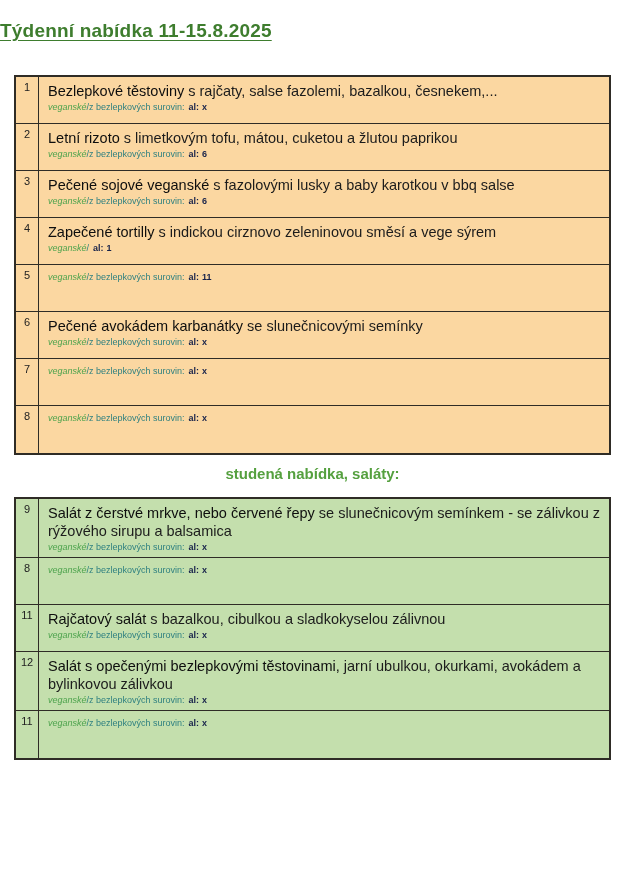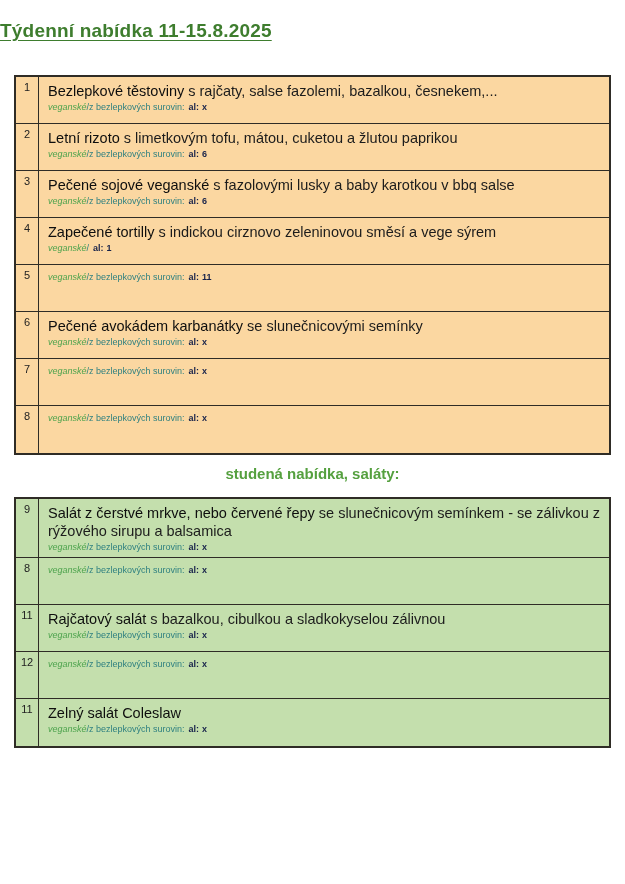--- a/index.html
+++ b/index.html
@@ -165,27 +165,27 @@
       <div class="num">11</div>
       <div class="cell">
         <div class="line"><span class="b">Rajčatový salát</span><span class="r"> s bazalkou, cibulkou a sladkokyselou zálivnou</span></div>
         <div class="sub"><span class="veg">veganské</span><span class="gf">/z bezlepkových surovin:</span><span class="al">al:</span><span class="alv">x</span></div>
       </div>
     </div>
 
     <div class="row">
       <div class="num">12</div>
       <div class="cell">
+        <div class="line"><span class="b">Salát s opečenými bezlepkovými těstovinami,</span><span class="r"> jarní ubulkou, okurkami, avokádem a bylinkovou zálivkou</span></div>
         <div class="sub"><span class="veg">veganské</span><span class="gf">/z bezlepkových surovin:</span><span class="al">al:</span><span class="alv">x</span></div>
       </div>
     </div>
 
     <div class="row">
       <div class="num">11</div>
       <div class="cell">
-        <div class="line"><span class="b">Zelný salát Coleslaw</span><span class="r"></span></div>
         <div class="sub"><span class="veg">veganské</span><span class="gf">/z bezlepkových surovin:</span><span class="al">al:</span><span class="alv">x</span></div>
       </div>
     </div>
 
   </div>
 
 </div>
 
 </body></html>

